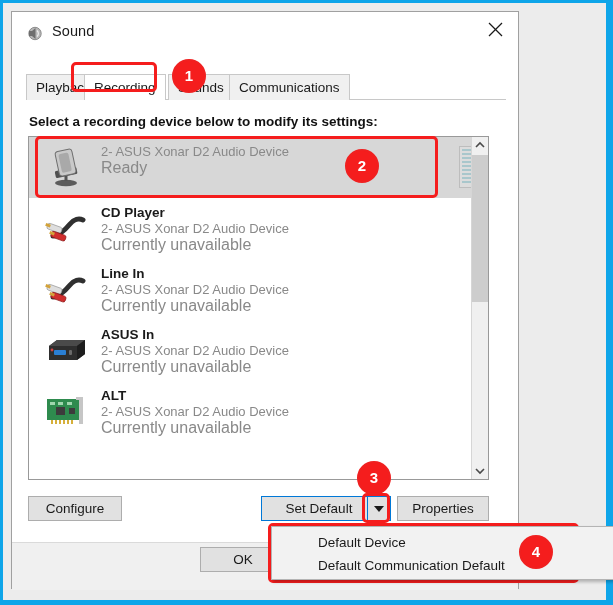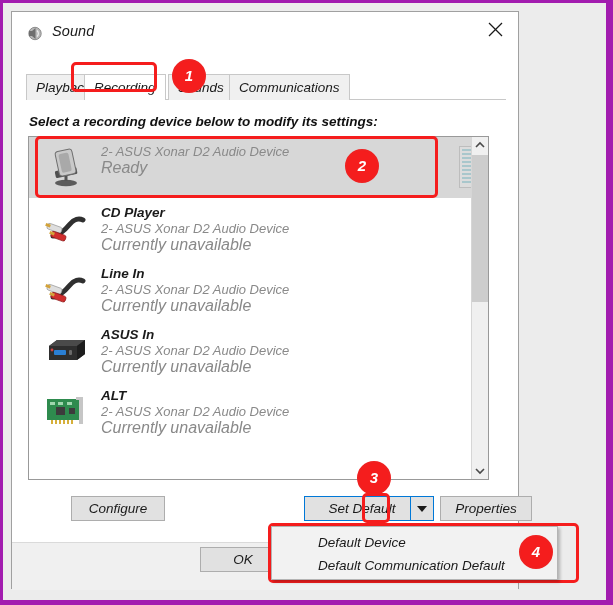--- a/index.html
+++ b/index.html
@@ -12,23 +12,22 @@
     height: 605px;
     overflow: hidden;
     font-family: "Liberation Sans", sans-serif;
   }
 
   
   #screen {
     position: relative;
     width: 613px;
     height: 605px;
-    background: #a21caf;
-    box-sizing: border-box;
-    font-style: italic;
+    background: #0ea5e9;
+    box-sizing: border-box;
   }
   #page-bg {
     position: absolute;
     left: 3px; top: 3px;
     width: 603px; height: 597px;
     background: #ececec;
     box-sizing: border-box;
   }
 
   
@@ -222,21 +221,20 @@
     cursor: default;
   }
 
   
   #button-row {
     position: absolute;
     left: 0;
     top: 440px;
     width: 100%;
     height: 44px;
-    margin-left: 43px;
   }
   .btn {
     position: absolute;
     height: 25px;
     background: #e1e1e1;
     border: 1px solid #adadad;
     font-size: 13.5px;
     color: #1a1a1a;
     text-align: center;
     line-height: 24px;
@@ -278,21 +276,21 @@
     width: 100%;
     height: 47px;
     background: #f0f0f0;
   }
 
   
   #dropdown-menu {
     position: absolute;
     left: 271px;
     top: 526px;
-    width: 287px;
+    width: 343px;
     height: 54px;
     background: #f2f2f2;
     border: 1px solid #b4b4b4;
     box-sizing: border-box;
     box-shadow: 2px 2px 3px rgba(0,0,0,.25);
     z-index: 40;
   }
   .menu-item {
     position: absolute;
     left: 46px;

